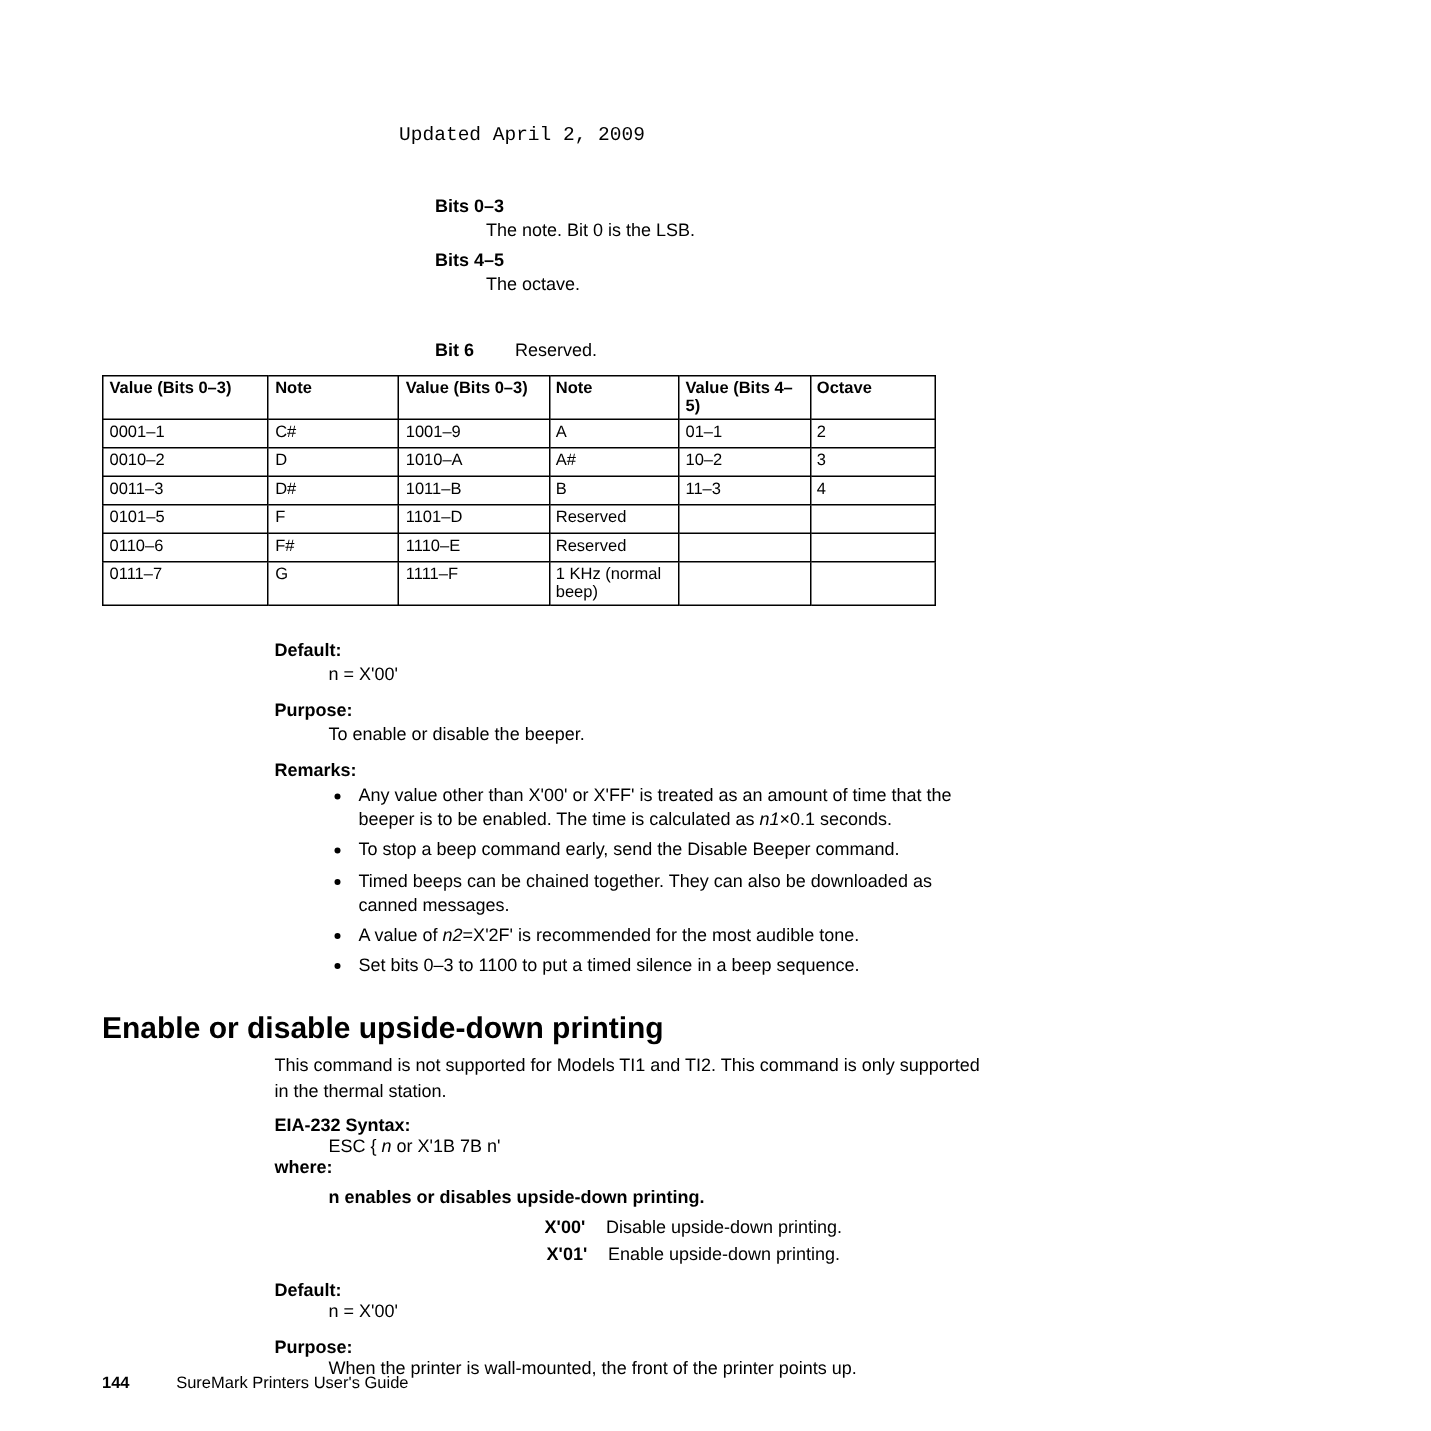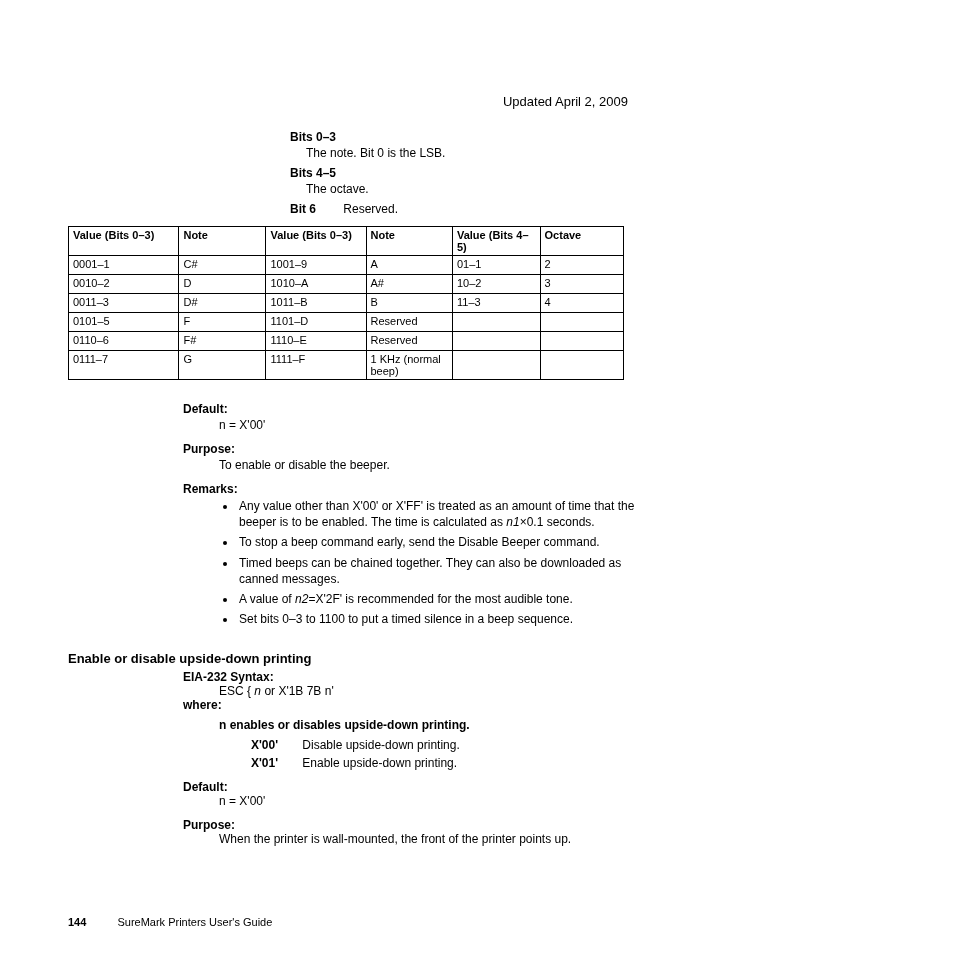--- a/index.html
+++ b/index.html
@@ -17,44 +17,44 @@
   }
   .page {
     position: absolute;
     left: 68px;
     top: 80px;
     width: 820px;
   }
   .updated {
     position: absolute;
     left: 0;
-    top: 14px;
+    top: 2px;
     width: 560px;
-    text-align: right;
-    font-family: Liberation Sans, sans-serif;
+    text-align: center;
+    font-family: Liberation Mono, monospace;
     font-size: 13px;
   }
   .bits-block {
     margin-top: 50px;
     margin-left: 222px;
     width: 420px;
   }
   .dl-row { margin-bottom: 6px; }
   .dl-term {
     font-weight: bold;
     display: inline-block;
   }
   .dl-def {
     display: inline-block;
     margin-left: 8px;
     text-align: right;
   }
   .dl-def-block {
     display: block;
-    margin-left: 16px;
+    margin-left: 34px;
     margin-top: 2px;
   }
   table.bits {
     border-collapse: collapse;
     width: 556px;
     margin-top: 10px;
     margin-left: 0;
     font-size: 11px;
   }
   table.bits th, table.bits td {
@@ -93,35 +93,36 @@
     list-style-type: disc;
   }
   ul.bullets li {
     margin-bottom: 4px;
     line-height: 1.35;
     padding-left: 2px;
   }
   .italic { font-style: italic; }
 
   h2.section {
-    font-size: 13px;
+    font-size: 20px;
     font-weight: bold;
     margin: 24px 0 4px 0;
   }
   .section-body {
     margin-left: 115px;
     width: 480px;
   }
   .section-body p { margin: 0 0 8px 0; line-height: 1.35; }
   .indent2 {
     margin-left: 36px;
   }
   .xrow {
     margin-left: 68px;
     margin-bottom: 4px;
+    text-align: center;
   }
   .xrow .k {
     display: inline-block;
     font-weight: bold;
     width: 48px;
   }
 
   .footer {
     position: absolute;
     left: 68px;
@@ -140,21 +141,21 @@
   <div class="bits-block">
     <div class="dl-row">
       <span class="dl-term">Bits 0–3</span>
       <span class="dl-def-block">The note. Bit 0 is the LSB.</span>
     </div>
     <div class="dl-row">
       <span class="dl-term">Bits 4–5</span>
       <span class="dl-def-block">The octave.</span>
     </div>
     <div class="dl-row">
-      <span class="dl-term" style="width:42px;">Bit 6</span>
+      <span class="dl-term" style="width:42px;margin-top:24px;">Bit 6</span>
       <span class="dl-def">Reserved.</span>
     </div>
   </div>
 
   <table class="bits">
     <thead>
       <tr>
         <th class="col-a">Value (Bits 0–3)</th>
         <th class="col-b">Note</th>
         <th class="col-c">Value (Bits 0–3)</th>
@@ -231,20 +232,21 @@
       <li>Timed beeps can be chained together. They can also be downloaded as canned messages.</li>
       <li>
         <span>A value of </span><span class="italic">n2</span><span>=X'2F' is recommended for the most audible tone.</span>
       </li>
       <li>Set bits 0–3 to 1100 to put a timed silence in a beep sequence.</li>
     </ul>
   </div>
 
   <h2 class="section">Enable or disable upside-down printing</h2>
   <div class="section-body">
+    <p>This command is not supported for Models TI1 and TI2. This command is only supported in the thermal station.</p>
 
     <div class="label" style="font-weight:bold;">EIA-232 Syntax:</div>
     <div class="indent2">
       <span>ESC { </span><span class="italic">n</span><span> or X'1B 7B n'</span>
     </div>
 
     <div class="label" style="font-weight:bold;">where:</div>
     <div class="indent2" style="font-weight:bold;margin-top:6px;margin-bottom:6px;">n enables or disables upside-down printing.</div>
 
     <div class="xrow">

